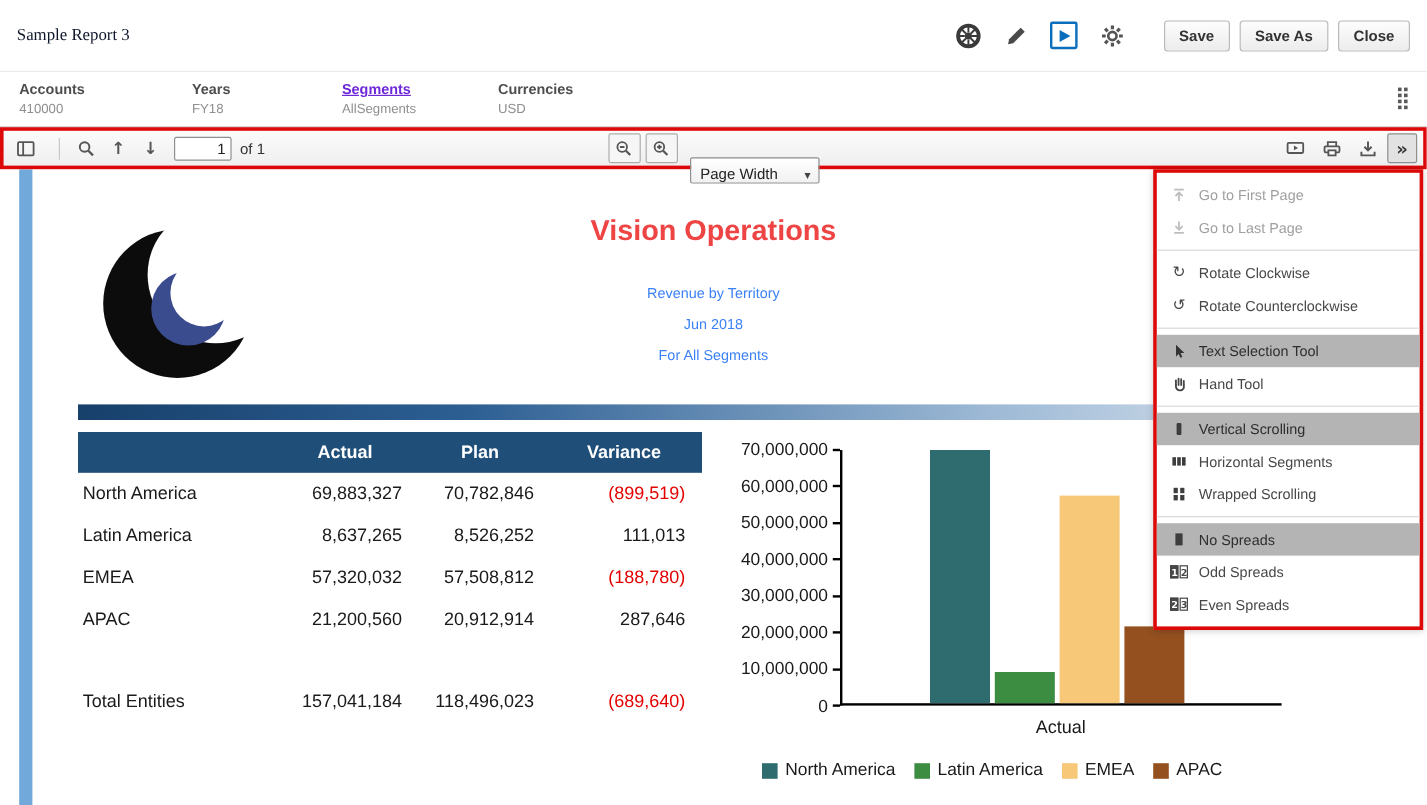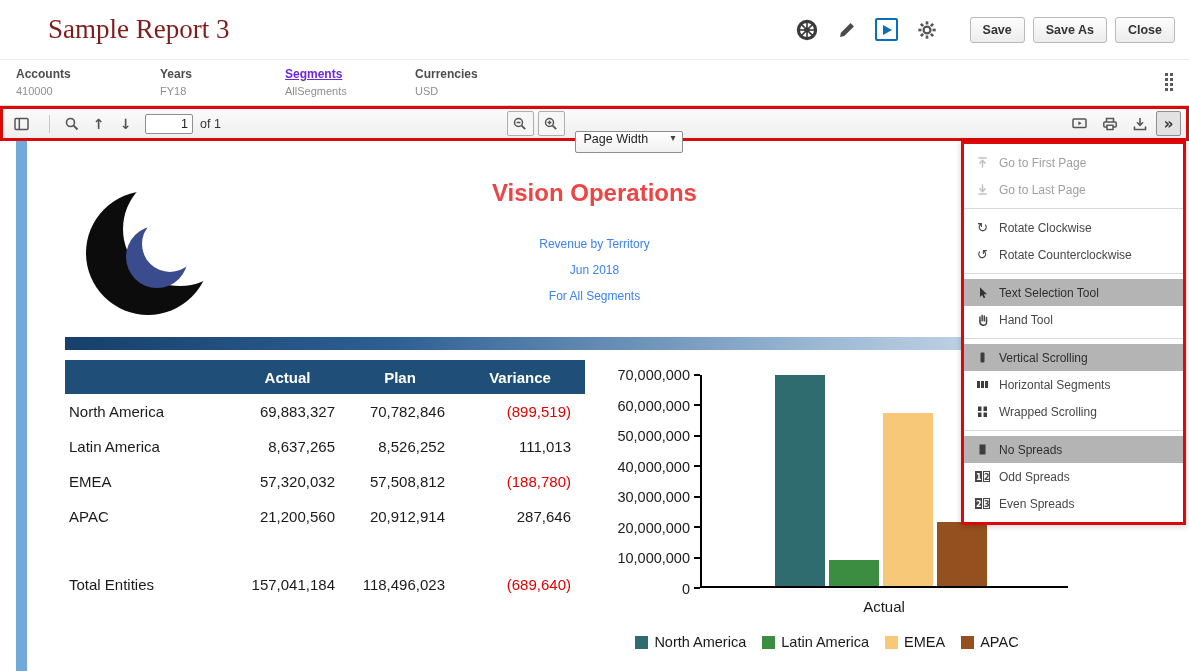--- a/index.html
+++ b/index.html
@@ -2,21 +2,21 @@
 <html><head>
 <meta charset="utf-8">
 <style>
   * { box-sizing: border-box; margin: 0; padding: 0; }
   html,body { width:1189px; height:671px; overflow:hidden; background:#fff;
     font-family:"Liberation Sans", sans-serif; position:relative; }
 
   
   .header { position:absolute; top:0; left:0; right:0; height:59px;
     display:flex; align-items:center; padding:0 14px; background:#fff; }
-  .app-title { font-family:"Liberation Serif", serif; font-size:27px; color:#7f1d1d;margin-left:34px; }
+  .app-title { font-family:"Liberation Serif", serif; font-size:14px; color:#0f172a; }
   .header-right { margin-left:auto; display:flex; align-items:center; gap:14px; }
   .hicon { display:inline-flex; align-items:center; justify-content:center;
     width:26px; height:26px; cursor:pointer; }
   .run-box { width:23px; height:23px; border:2px solid #0a6ebd; border-radius:2px;
     display:flex; align-items:center; justify-content:center; }
   .run-tri { width:0; height:0; border-left:9px solid #0a6ebd;
     border-top:5.5px solid transparent; border-bottom:5.5px solid transparent; margin-left:2px; }
   .hbtns { display:flex; gap:8px; margin-left:16px; }
   .hbtn { font-family:"Liberation Sans", sans-serif; font-size:12.5px; font-weight:bold;
     color:#333; background:linear-gradient(#fdfdfd,#ececec); border:1px solid #b9b9b9;
@@ -48,21 +48,21 @@
   .tb-btn.more { width:25px; border-color:#8f8f8f; background:#e2e2e2;
     font-size:15px; font-weight:bold; color:#333; }
   .tb-sep { width:1px; height:18px; background:#c9c9c9; margin:0 8px 0 14px; }
   .arrow-glyph { font-size:14px; font-weight:bold; color:#555; }
   .page-input { width:48px; height:20px; border:1px solid #8f8f8f; border-radius:2px;
     font-size:12.5px; text-align:right; padding-right:4px; margin-left:6px; color:#222; }
   .page-of { font-size:12.5px; color:#333; margin-left:7px; }
   .tb-center { position:absolute; left:50%; transform:translateX(-50%); top:0; height:100%;
     display:flex; align-items:center; gap:4px; }
   .zoom-select { width:108px; height:22px; border:1px solid #8f8f8f; border-radius:2px;
-    background:linear-gradient(#fff,#f1f1f1); display:flex; align-items:flex-start;
+    background:linear-gradient(#fff,#f1f1f1); display:flex; align-items:flex-end;
     font-size:12.5px; color:#222; padding:0 6px 0 8px; margin-left:6px; cursor:pointer;margin-top:36px; }
   .zoom-select .caret { margin-left:auto; font-size:10px; color:#444; }
   .tb-right { margin-left:auto; display:flex; align-items:center; gap:3px; }
 
   
   .doc { position:absolute; top:141px; left:0; right:0; bottom:0; background:#fff; overflow:hidden; }
   .blue-strip { position:absolute; left:16px; top:0; bottom:0; width:11px; background:#71a9da; }
   .doc-title { position:absolute; top:38px; left:0; right:0; text-align:center;
     font-size:24px; font-weight:bold; color:#ef4444; }
   .doc-subtitle { position:absolute; top:90px; left:0; right:0; text-align:center;

